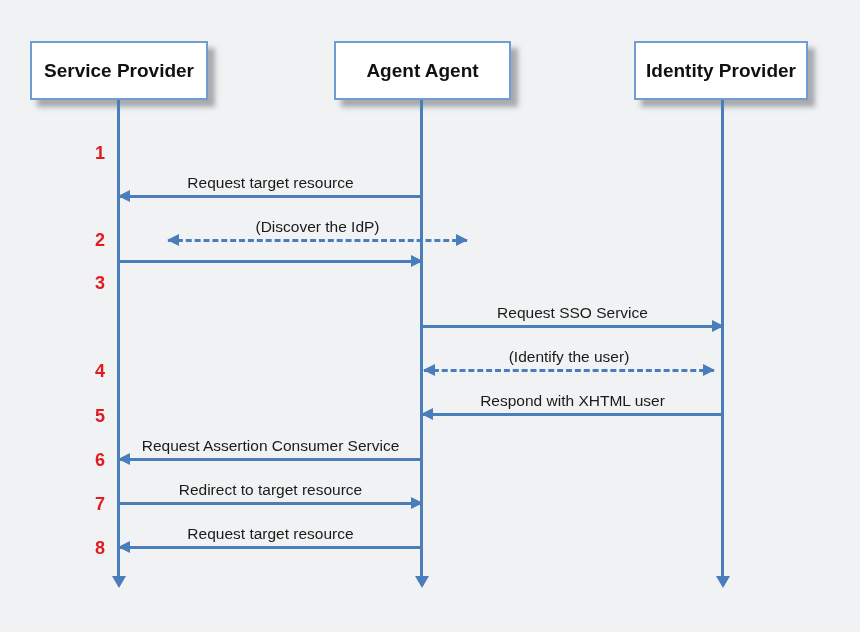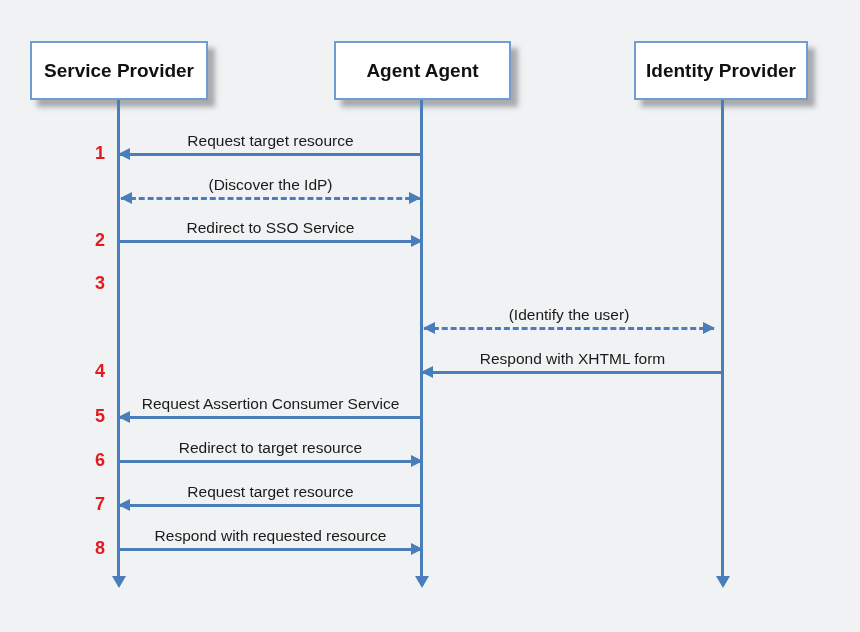--- a/index.html
+++ b/index.html
@@ -41,21 +41,21 @@
   .lifeline-arrow {
     position: absolute;
     top: 576px;
     width: 0; height: 0;
     border-left: 7px solid transparent;
     border-right: 7px solid transparent;
     border-top: 12px solid #4a7ebb;
   }
 
   
-  .msg { position: absolute; }
+  .msg { position: absolute; margin-top: 42px; }
   .msg-label {
     height: 19px;
     line-height: 19px;
     margin-bottom: 3px;
     text-align: center;
     font-size: 15.5px;
     color: #1a1a1a;
     white-space: nowrap;
   }
   .msg-line { position: relative; height: 3px; background: #4a7ebb; }
@@ -114,46 +114,51 @@
   <div class="lifeline-arrow" style="left:414.5px;"></div>
   <div class="lifeline-arrow" style="left:715.5px;"></div>
 
   <div class="msg" style="left:119px; top:131px; width:303px;">
     <div class="msg-label">Request target resource</div>
     <div class="msg-line">
       <span class="ah ah-left"></span>
     </div>
   </div>
 
-  <div class="msg" style="left:121px; top:175px; width:299px;">
+  <div class="msg" style="left:121px; top:175px; width:299px;padding-left:47px;">
     <div class="msg-label">(Discover the IdP)</div>
     <div class="msg-line dashed">
       <span class="ah ah-left"></span>
       <span class="ah ah-right"></span>
     </div>
   </div>
 
   <div class="msg" style="left:119px; top:218px; width:303px;">
-    <div class="msg-label">Redirect to SSO Service</div>
     <div class="msg-line">
       <span class="ah ah-right"></span>
     </div>
   </div>
 
+  <div class="msg" style="left:422px; top:261px; width:301px;">
+    <div class="msg-label">Request SSO Service</div>
+    <div class="msg-line">
+      <span class="ah ah-right"></span>
+    </div>
+  </div>
 
   <div class="msg" style="left:424px; top:305px; width:290px;">
     <div class="msg-label">(Identify the user)</div>
     <div class="msg-line dashed">
       <span class="ah ah-left"></span>
       <span class="ah ah-right"></span>
     </div>
   </div>
 
   <div class="msg" style="left:422px; top:349px; width:301px;">
-    <div class="msg-label">Respond with XHTML form</div>
+    <div class="msg-label">Respond with XHTML user</div>
     <div class="msg-line">
       <span class="ah ah-left"></span>
     </div>
   </div>
 
   <div class="msg" style="left:119px; top:438px; width:303px;">
     <div class="msg-label">Redirect to target resource</div>
     <div class="msg-line">
       <span class="ah ah-right"></span>
     </div>
@@ -166,26 +171,20 @@
     </div>
   </div>
 
   <div class="msg" style="left:119px; top:482px; width:303px;">
     <div class="msg-label">Request target resource</div>
     <div class="msg-line">
       <span class="ah ah-left"></span>
     </div>
   </div>
 
-  <div class="msg" style="left:119px; top:526px; width:303px;">
-    <div class="msg-label">Respond with requested resource</div>
-    <div class="msg-line">
-      <span class="ah ah-right"></span>
-    </div>
-  </div>
 
   <div class="step-num" style="top:142px;">1</div>
   <div class="step-num" style="top:229px;">2</div>
   <div class="step-num" style="top:272px;">3</div>
   <div class="step-num" style="top:360px;">4</div>
   <div class="step-num" style="top:405px;">5</div>
   <div class="step-num" style="top:449px;">6</div>
   <div class="step-num" style="top:493px;">7</div>
   <div class="step-num" style="top:537px;">8</div>
 

